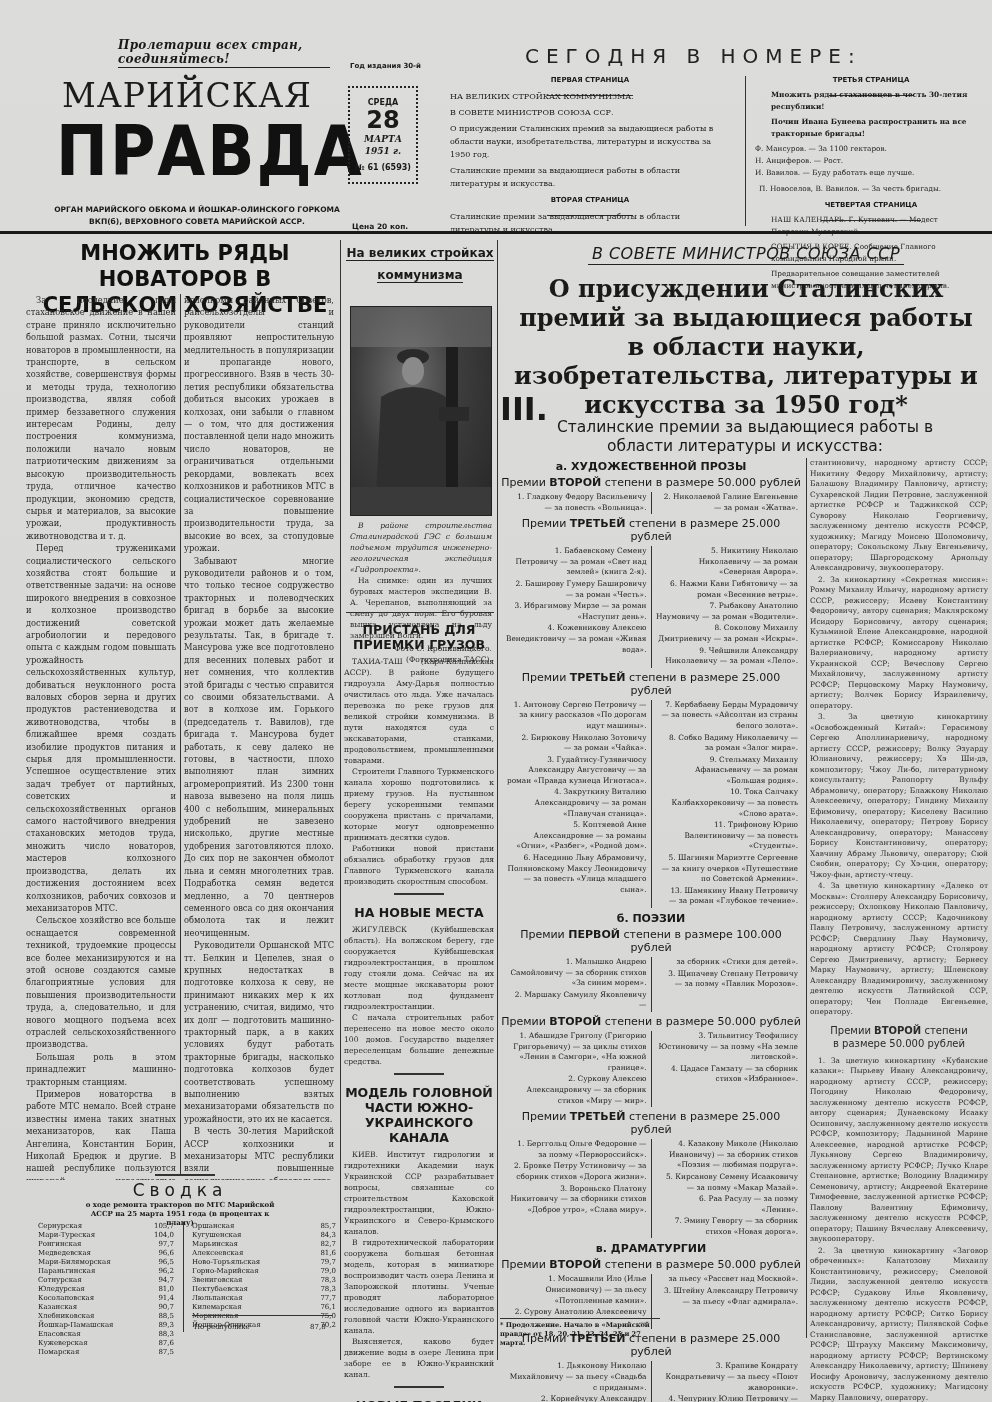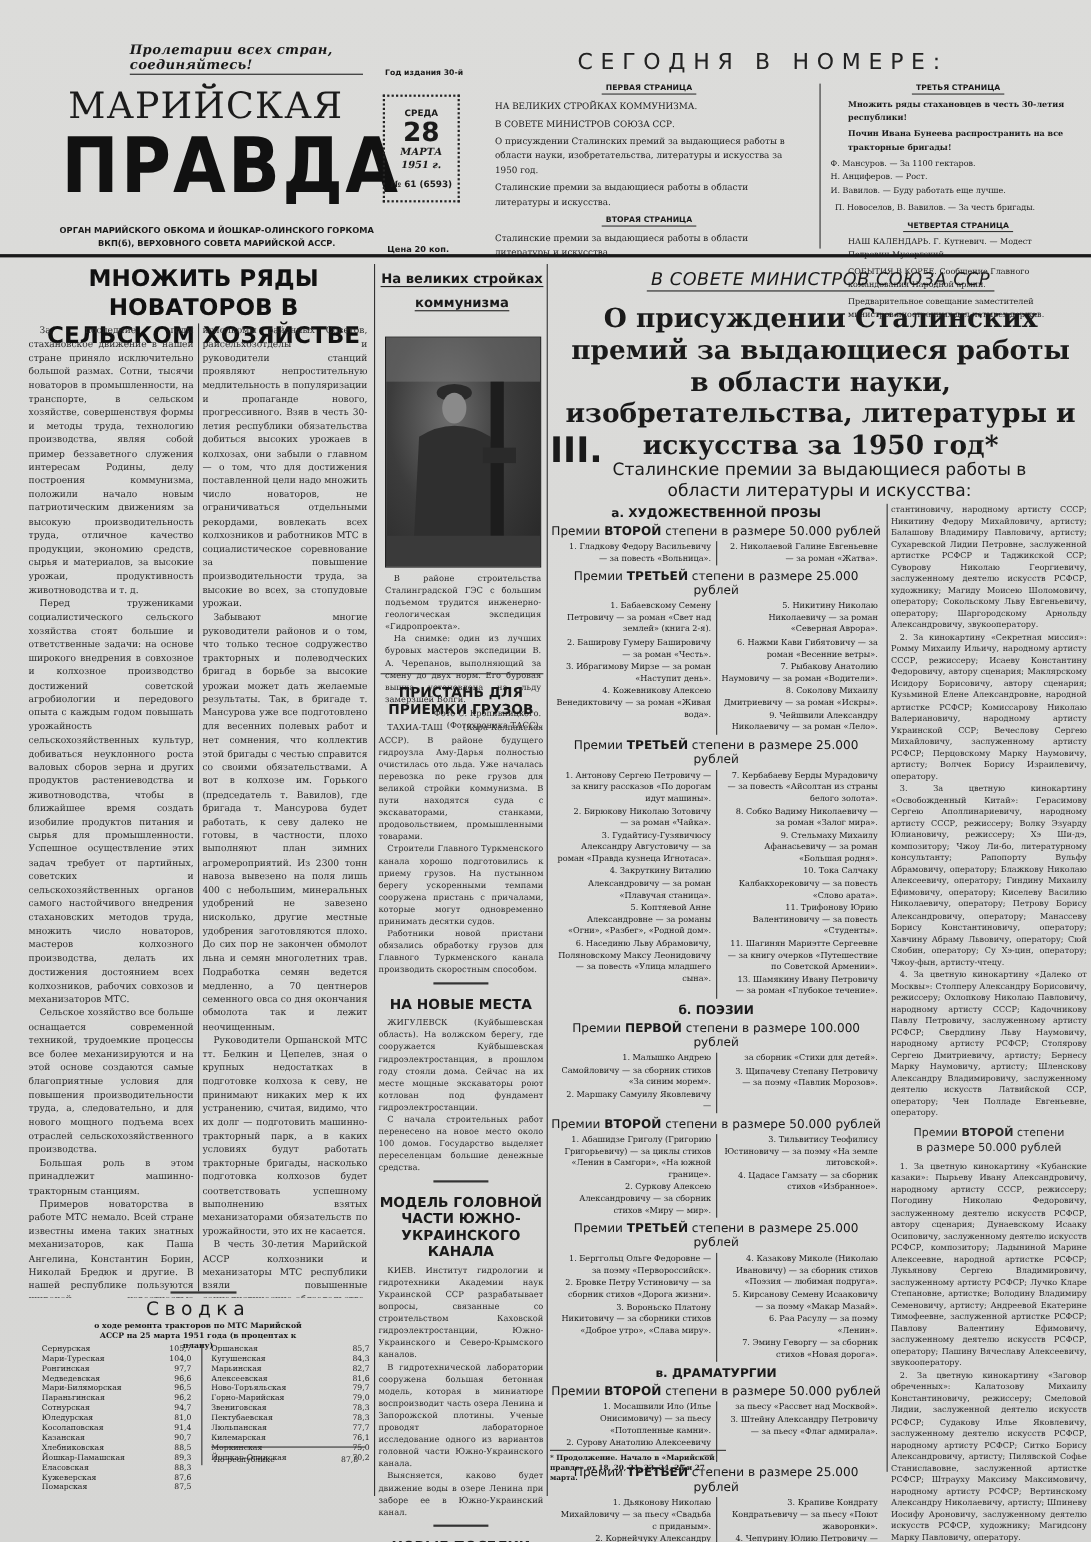--- a/index.html
+++ b/index.html
@@ -13,21 +13,21 @@
   .year{left:350px;top:62px;font-family:"DejaVu Sans",sans-serif;font-size:7px;font-weight:bold;}
   .datebox{left:348px;top:86px;width:66px;height:94px;border-left:2px dotted #222;border-right:2px dotted #222;border-top:2px dotted #222;border-bottom:2px dotted #222;text-align:center;font-family:"DejaVu Sans",sans-serif;}
   .datebox .dow{font-size:8px;font-weight:bold;margin-top:10px;}
   .datebox .day{font-size:24px;font-weight:bold;line-height:26px;}
   .datebox .mon{font-family:"DejaVu Serif",serif;font-style:italic;font-weight:bold;font-size:9px;line-height:12px;}
   .datebox .num{font-size:8px;font-weight:bold;margin-top:6px;}
   .price{left:352px;top:222px;font-family:"DejaVu Sans",sans-serif;font-size:7.5px;font-weight:bold;}
   .today{left:525px;top:44px;font-family:"DejaVu Sans",sans-serif;font-size:20px;letter-spacing:7px;color:#222;text-align:center;}
   .toc-col{font-size:8px;line-height:13px;}
   .toc-head{font-family:"DejaVu Sans",sans-serif;font-size:7px;font-weight:bold;text-align:center;}
-  .toc-head span{border-bottom:1px solid #333;padding:0 4px 1px;}
+  .toc-head span{border-bottom:1px solid #333;padding:0 4px 11px;}
   .toc-item{margin:3px 16px;}
   .rule-thick{left:0;width:992px;height:3px;background:#1a1a1a;}
   .vrule{width:1px;background:#333;}
   .head-big{font-family:"DejaVu Sans",sans-serif;font-weight:bold;text-align:center;color:#111;}
   .body-txt{font-size:8.3px;line-height:12.4px;text-align:justify;color:#2a2a2a;overflow:hidden;}
   .body-txt p{margin:0;text-indent:10px;}
   .photo{background:radial-gradient(ellipse at 40% 35%,#6d6d6d 0%,#3c3c3c 45%,#262626 100%);border:1px solid #222;}
   .caption{font-size:7.6px;line-height:11px;text-align:justify;color:#2a2a2a;}
   .sub-h{font-family:"DejaVu Sans",sans-serif;font-weight:bold;text-align:center;font-size:12.5px;line-height:15px;}
   .smallsep{width:50px;height:2px;background:#333;margin:6px auto;}
@@ -243,21 +243,21 @@
       <rect x="0" y="0" width="140" height="40" fill="#7b7b7b" opacity=".5"></rect>
       <ellipse cx="62" cy="50" rx="16" ry="8" fill="#2a2a2a"></ellipse>
       <ellipse cx="62" cy="64" rx="11" ry="14" fill="#8a8a8a"></ellipse>
       <path d="M30 90 Q62 70 95 90 L100 190 L25 190 Z" fill="#2f2f2f"></path>
       <rect x="95" y="40" width="12" height="150" fill="#1d1d1d"></rect>
       <rect x="88" y="100" width="30" height="14" fill="#2a2a2a"></rect>
       <rect x="0" y="180" width="140" height="28" fill="#3a3a3a"></rect>
     </svg>
   </div>
   <div class="abs caption" style="left:350px;top:520px;width:142px;">
-    <div style="text-indent:8px;">В районе строительства Сталинградской ГЭС с большим подъемом трудится инженерно-геологическая экспедиция «Гидропроекта».</div>
+    <div style="text-indent:8px;font-style:italic;">В районе строительства Сталинградской ГЭС с большим подъемом трудится инженерно-геологическая экспедиция «Гидропроекта».</div>
     <div style="text-indent:8px;">На снимке: один из лучших буровых мастеров экспедиции В. А. Черепанов, выполняющий за смену до двух норм. Его буровая вышка установлена на льду замерзшей Волги.</div>
     <div style="text-align:right;margin-top:2px;">Фото С. Кропивницкого. (Фотохроника ТАСС).</div>
   </div>
   <div class="abs" style="left:346px;top:612px;width:148px;height:1px;background:#333;"></div>
 
   <div class="abs" style="left:344px;top:622px;width:150px;">
     <div class="sub-h">ПРИСТАНЬ ДЛЯ ПРИЕМКИ ГРУЗОВ</div>
     <div class="caption" style="margin-top:4px;">
       <div style="text-indent:8px;">ТАХИА-ТАШ (Кара-Калпакская АССР). В районе будущего гидроузла Аму-Дарья полностью очистилась ото льда. Уже началась перевозка по реке грузов для великой стройки коммунизма. В пути находятся суда с экскаваторами, станками, продовольствием, промышленными товарами.</div>
       <div style="text-indent:8px;">Строители Главного Туркменского канала хорошо подготовились к приему грузов. На пустынном берегу ускоренными темпами сооружена пристань с причалами, которые могут одновременно принимать десятки судов.</div>
@@ -326,21 +326,21 @@
           <div>4. Закруткину Виталию Александровичу — за роман «Плавучая станица».</div>
           <div>5. Коптяевой Анне Александровне — за романы «Огни», «Разбег», «Родной дом».</div>
           <div>6. Насединю Льву Абрамовичу, Поляновскому Максу Леонидовичу — за повесть «Улица младшего сына».</div>
         </div>
         <div class="c">
           <div>7. Кербабаеву Берды Мурадовичу — за повесть «Айсолтан из страны белого золота».</div>
           <div>8. Собко Вадиму Николаевичу — за роман «Залог мира».</div>
           <div>9. Стельмаху Михаилу Афанасьевичу — за роман «Большая родня».</div>
           <div>10. Тока Салчаку Калбакхорековичу — за повесть «Слово арата».</div>
           <div>11. Трифонову Юрию Валентиновичу — за повесть «Студенты».</div>
-          <div>11. Шагинян Мариэтте Сергеевне — за книгу очерков «Путешествие по Советской Армении».</div>
+          <div>5. Шагинян Мариэтте Сергеевне — за книгу очерков «Путешествие по Советской Армении».</div>
           <div>13. Шамякину Ивану Петровичу — за роман «Глубокое течение».</div>
         </div>
       </div>
       <div class="sec-h" style="margin: 4px 0px 1px;">б. ПОЭЗИИ</div>
       <div class="prize-h"><span>Премии</span> <b>ПЕРВОЙ</b> <span>степени в размере 100.000 рублей</span></div>
       <div class="two">
         <div class="c">
           <div>1. Малышко Андрею Самойловичу — за сборник стихов «За синим морем».</div>
           <div>2. Маршаку Самуилу Яковлевичу —</div>
         </div>

